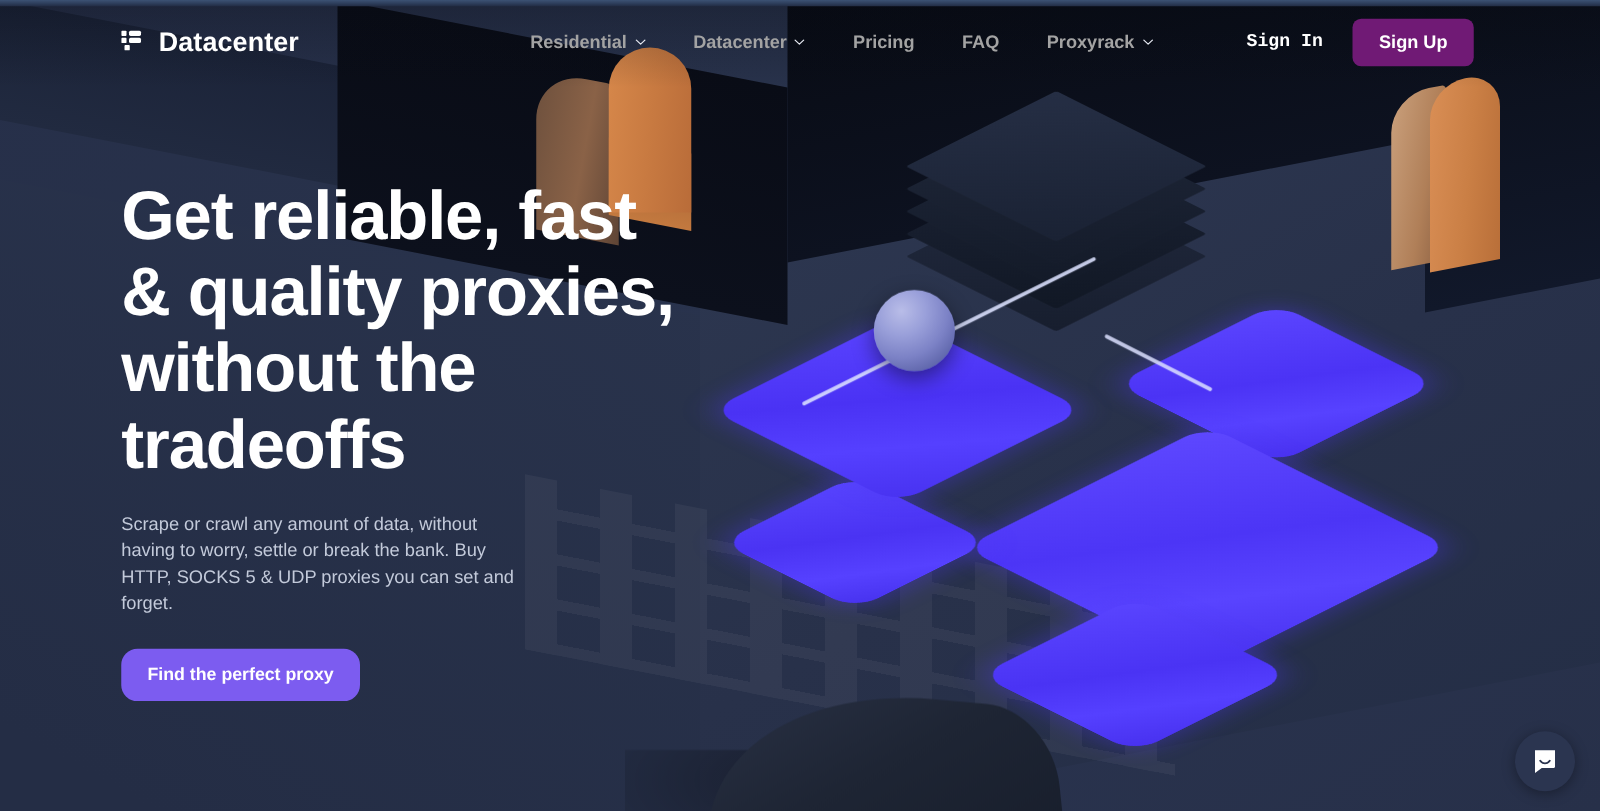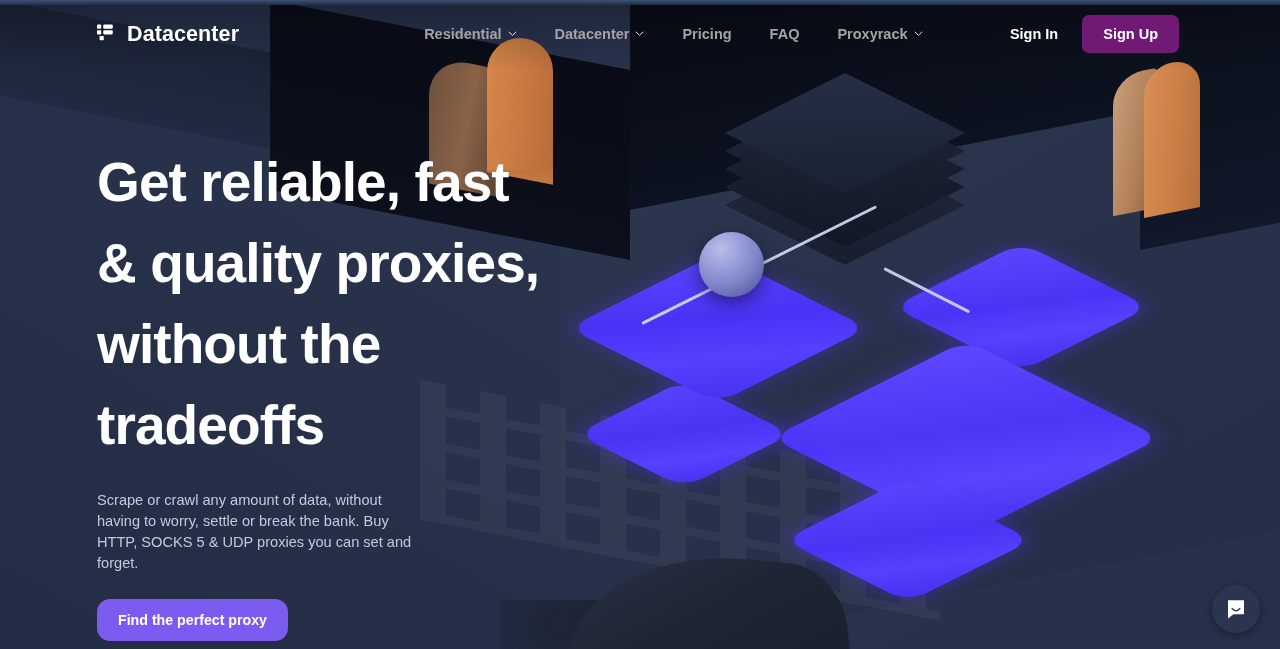--- a/index.html
+++ b/index.html
@@ -192,32 +192,32 @@
     display:flex; align-items:center; gap:0px; margin-left:166px;
   }
   .nav-item{
     display:flex; align-items:center; gap:6px;
     font-size:14.5px; font-weight:600; color:#a3a3a3;
     padding:8px 19px; cursor:pointer; white-space:nowrap;
   }
   .chev{ display:inline-block; width:9px; height:9px; position:relative; top:-1px; }
   .actions{ margin-left:auto; display:flex; align-items:center; gap:10px; margin-right:101px; }
   .signin{
-    font-size:14.5px; font-weight:700; color:#fff; padding:9px 14px; cursor:pointer;
+    font-size:14.5px; font-weight:700; color:#fff; padding:9px 14px; cursor:pointer;font-family:Liberation Mono, monospace;
   }
   .signup{
     font-size:14.5px; font-weight:700; color:#fff;
     background:#701a75; border:none; border-radius:7px;
     padding:11px 21px; cursor:pointer;
   }
 
   
   .copy{ position:absolute; left:97px; top:142px; width:470px; z-index:40; }
   .headline{
-    font-size:55px; line-height:81px; font-weight:700;
+    font-size:55px; line-height:61px; font-weight:700;
     letter-spacing:-.9px; color:#fff; max-width:460px;
   }
   .sub{
     margin-top:24px; width:322px;
     font-size:14.6px; line-height:21px; color:#c3cada; font-weight:400;
   }
   .cta{
     margin-top:25px; display:inline-block;
     background:#7c5cf0; color:#fff; border:none; border-radius:13px;
     font-size:14.2px; font-weight:700; padding:13px 21px; cursor:pointer;

